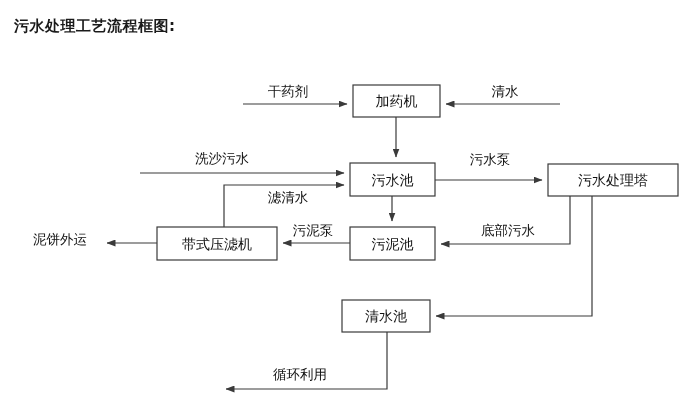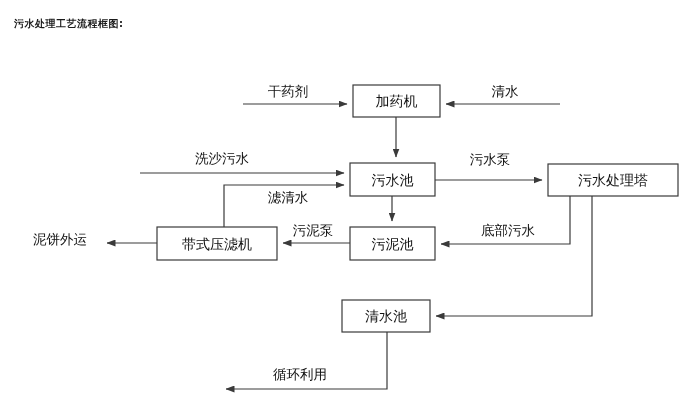--- a/index.html
+++ b/index.html
@@ -11,21 +11,21 @@
     width: 700px;
     height: 420px;
     position: relative;
     font-family: "DejaVu Sans", sans-serif;
     overflow: hidden;
   }
   #diagram-title {
     position: absolute;
     left: 14px;
     top: 17px;
-    font-size: 10px;
+    font-size: 15px;
     font-weight: bold;
     color: #1a1a1a;
     letter-spacing: 0.5px;
     white-space: nowrap;
   }
   #flow-svg {
     position: absolute;
     left: 0;
     top: 0;
     width: 700px;

